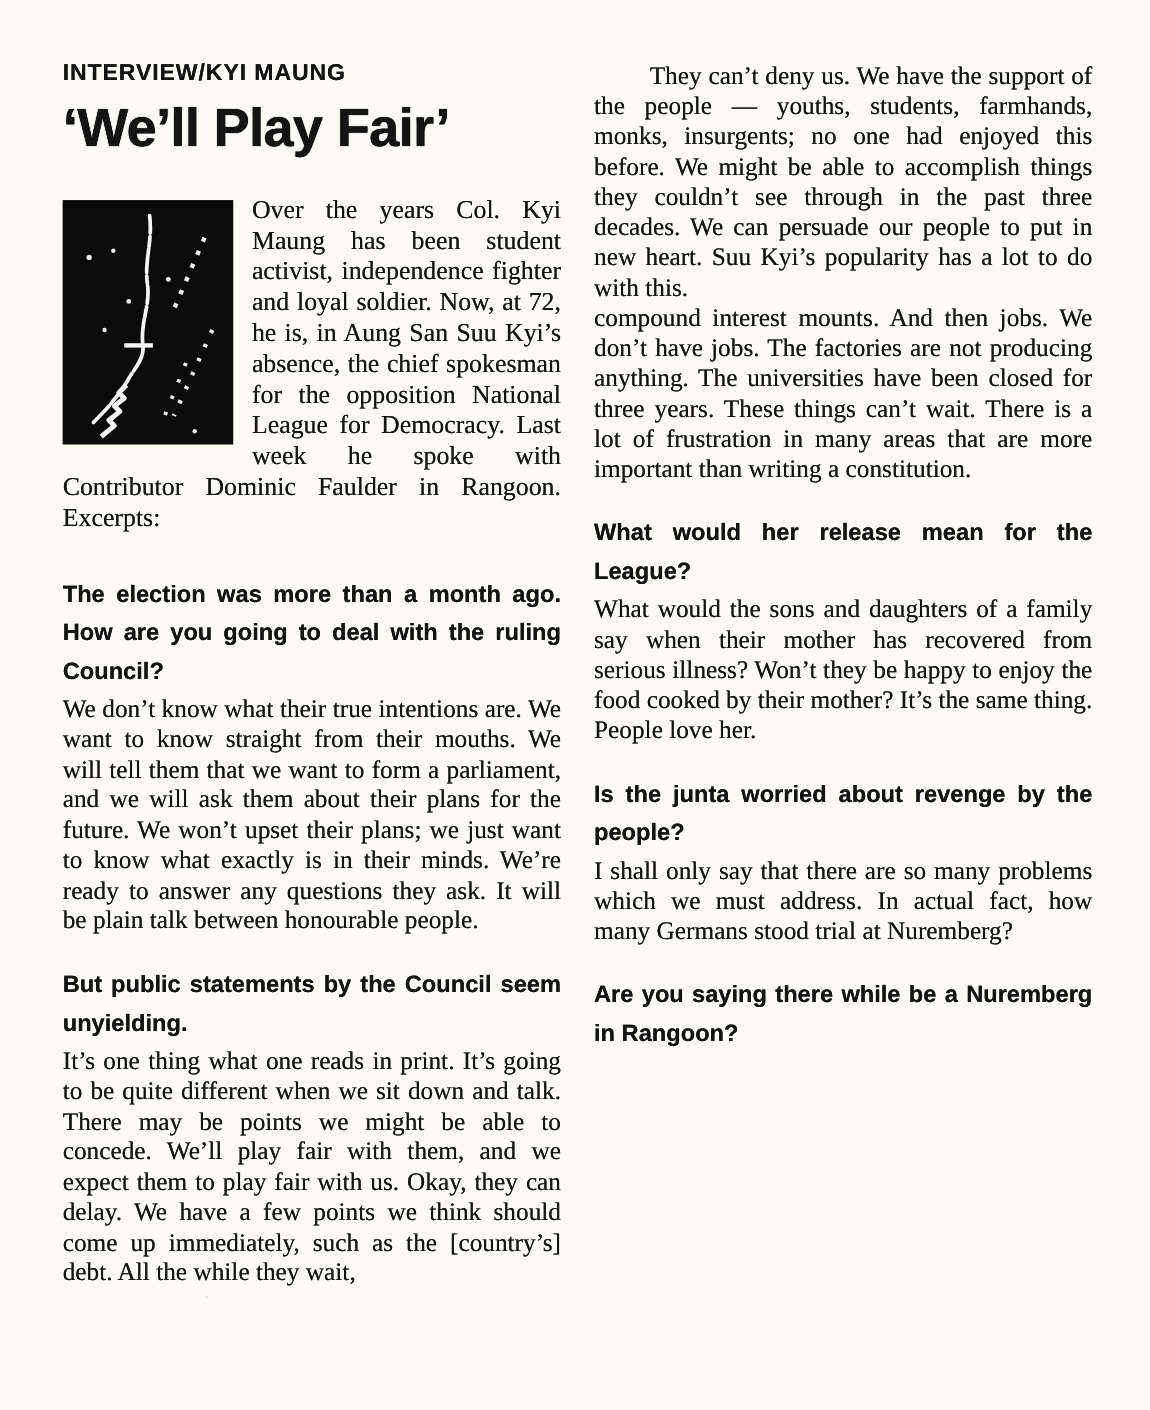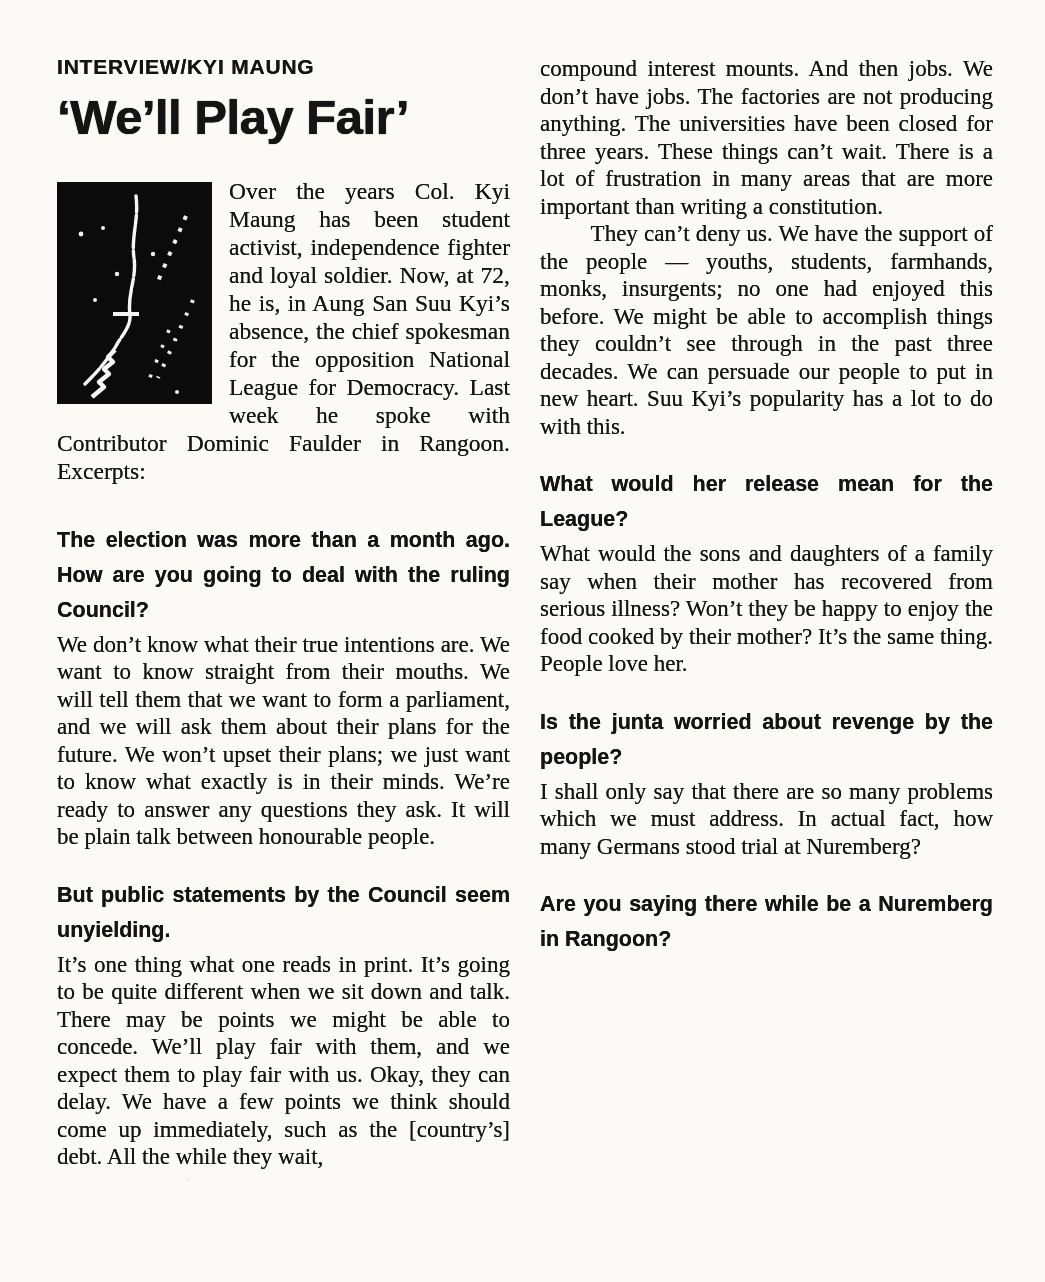--- a/index.html
+++ b/index.html
@@ -111,22 +111,22 @@
       </div>
 
       <p class="question">The election was more than a month ago. How are you going to deal with the ruling Council?</p>
       <p class="body-text answer">We don’t know what their true intentions are. We want to know straight from their mouths. We will tell them that we want to form a parliament, and we will ask them about their plans for the future. We won’t upset their plans; we just want to know what exactly is in their minds. We’re ready to answer any questions they ask. It will be plain talk between honourable people.</p>
 
       <p class="question">But public statements by the Council seem unyielding.</p>
       <p class="body-text answer">It’s one thing what one reads in print. It’s going to be quite different when we sit down and talk. There may be points we might be able to concede. We’ll play fair with them, and we expect them to play fair with us. Okay, they can delay. We have a few points we think should come up immediately, such as the [country’s] debt. All the while they wait,</p>
     </div>
 
     <div class="col">
+      <p class="body-text answer-cont indent-first">They can’t deny us. We have the support of the people — youths, students, farmhands, monks, insurgents; no one had enjoyed this before. We might be able to accomplish things they couldn’t see through in the past three decades. We can persuade our people to put in new heart. Suu Kyi’s popularity has a lot to do with this.</p>
       <p class="body-text answer-cont">compound interest mounts. And then jobs. We don’t have jobs. The factories are not producing anything. The universities have been closed for three years. These things can’t wait. There is a lot of frustration in many areas that are more important than writing a constitution.</p>
-      <p class="body-text answer-cont indent-first">They can’t deny us. We have the support of the people — youths, students, farmhands, monks, insurgents; no one had enjoyed this before. We might be able to accomplish things they couldn’t see through in the past three decades. We can persuade our people to put in new heart. Suu Kyi’s popularity has a lot to do with this.</p>
 
       <p class="question">What would her release mean for the League?</p>
       <p class="body-text answer">What would the sons and daughters of a family say when their mother has recovered from serious illness? Won’t they be happy to enjoy the food cooked by their mother? It’s the same thing. People love her.</p>
 
       <p class="question">Is the junta worried about revenge by the people?</p>
       <p class="body-text answer">I shall only say that there are so many problems which we must address. In actual fact, how many Germans stood trial at Nuremberg?</p>
 
       <p class="question">Are you saying there while be a Nuremberg in Rangoon?</p>
     </div>
 

